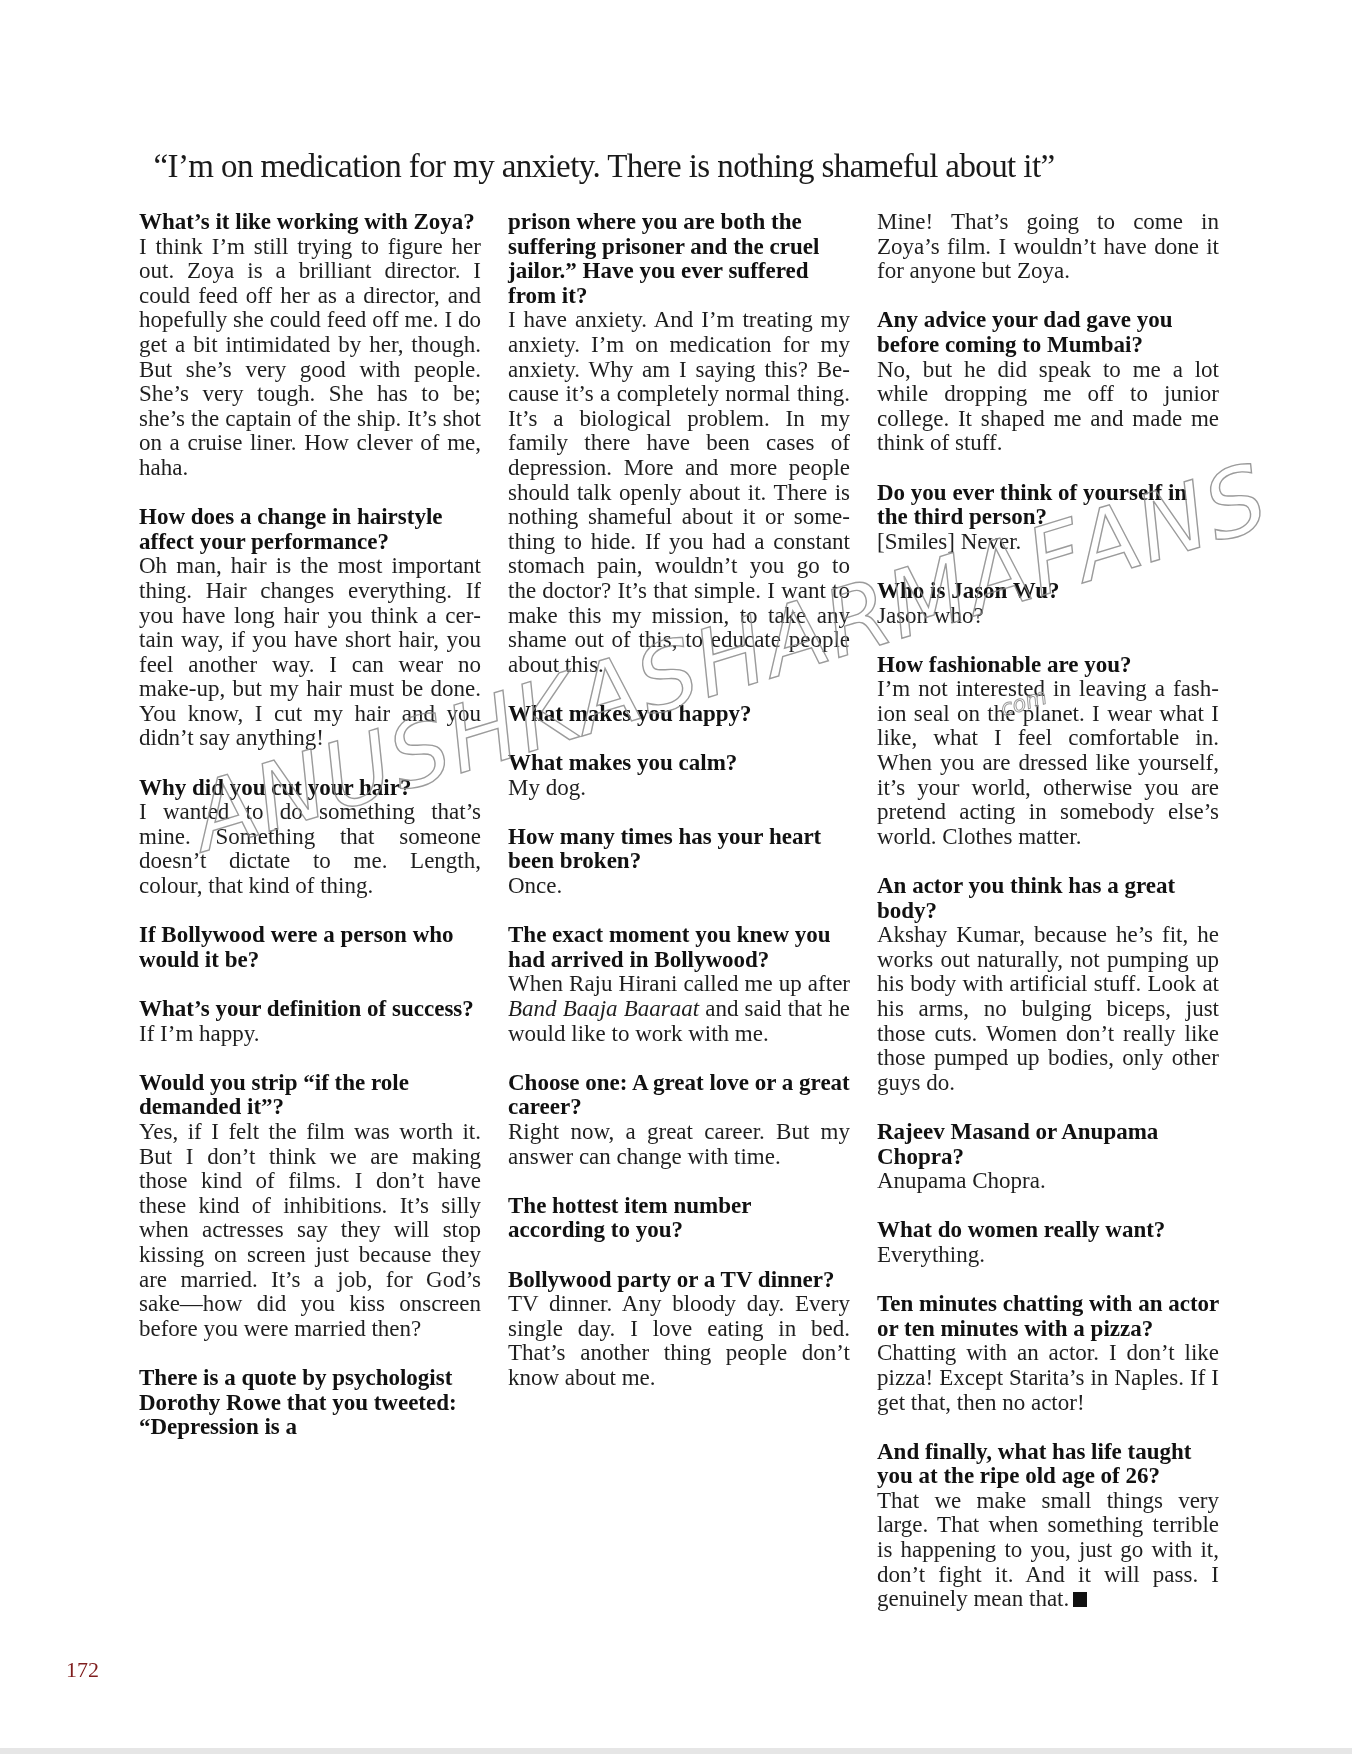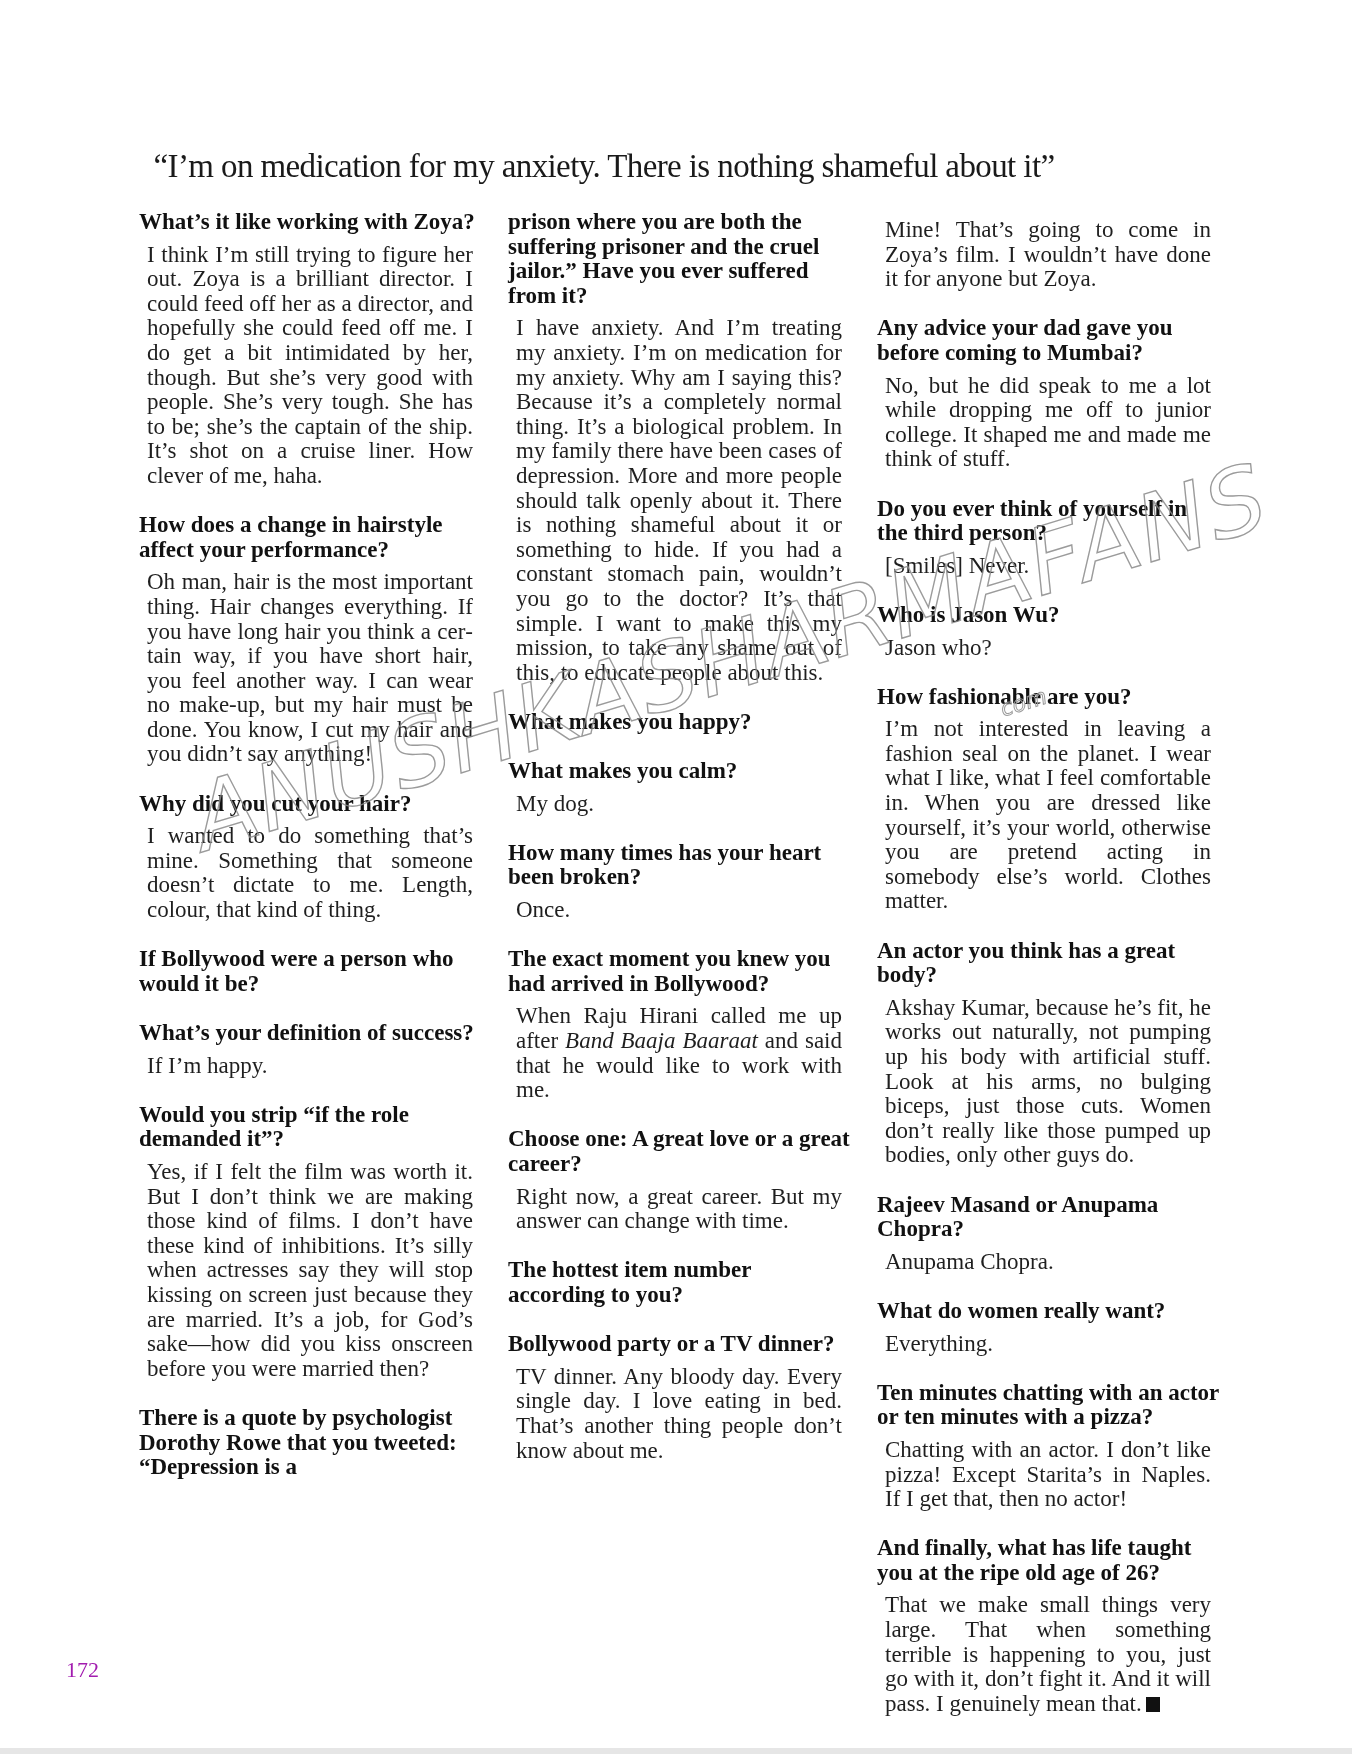--- a/index.html
+++ b/index.html
@@ -5,24 +5,24 @@
   html, body { margin: 0; padding: 0; background: #ffffff; }
   body { width: 1352px; height: 1754px; position: relative; overflow: hidden; font-family: "DejaVu Serif", "Liberation Serif", serif; color: #1a1a1a; }
   .page { position: absolute; left: 0; top: 0; width: 1352px; height: 1754px; background: #ffffff; }
   .pull-quote { position: absolute; left: 0; width: 1208px; top: 148px; text-align: center; font-family: "Liberation Serif", serif; font-size: 33px; letter-spacing: -0.6px; color: #1a1a1a; white-space: nowrap; }
   .col { position: absolute; top: 210px; width: 342px; font-family: "Liberation Serif", serif; font-size: 23px; line-height: 24.6px; color: #1f1f1f; }
   .col1 { left: 139px; }
   .col2 { left: 508px; }
   .col3 { left: 877px; }
   .qa { margin: 0 0 24.6px 0; }
   .q { font-weight: bold; color: #111; margin: 0; }
-  .a { margin: 8px; text-align: justify; hyphens: manual; }
+  .a { margin: 0; text-align: justify; hyphens: manual; }
   .a i { font-style: italic; }
   .end-mark { display: inline-block; width: 14px; height: 15px; background: #111; vertical-align: -1px; margin-left: 4px; }
-  .page-number { position: absolute; left: 66px; top: 1657px; font-family: "Liberation Serif", serif; font-size: 22px; color: #a21caf; }
+  .page-number { position: absolute; left: 66px; top: 1657px; font-family: "Liberation Serif", serif; font-size: 22px; color: #7f1d1d; }
   .bottom-rule { position: absolute; left: 0; top: 1748px; width: 1352px; height: 6px; background: #e6e6e6; }
   .watermark { position: absolute; left: 180px; top: 770px; font-family: "DejaVu Sans", sans-serif; font-size: 92px; font-style: italic; color: transparent; -webkit-text-stroke: 1.4px #8a8a8a; transform: rotate(-17deg); transform-origin: left top; letter-spacing: 2px; white-space: nowrap; opacity: 0.85; pointer-events: none; }
   .watermark-sub { position: absolute; left: 1000px; top: 690px; font-family: "DejaVu Sans", sans-serif; font-size: 22px; font-style: italic; color: transparent; -webkit-text-stroke: 1px #9a9a9a; transform: rotate(-17deg); pointer-events: none; }
 </style>
 </head>
 <body>
 
 <div class="page">
 
   <div class="pull-quote">“I’m on medication for my anxiety. There is nothing shameful about it”</div>

